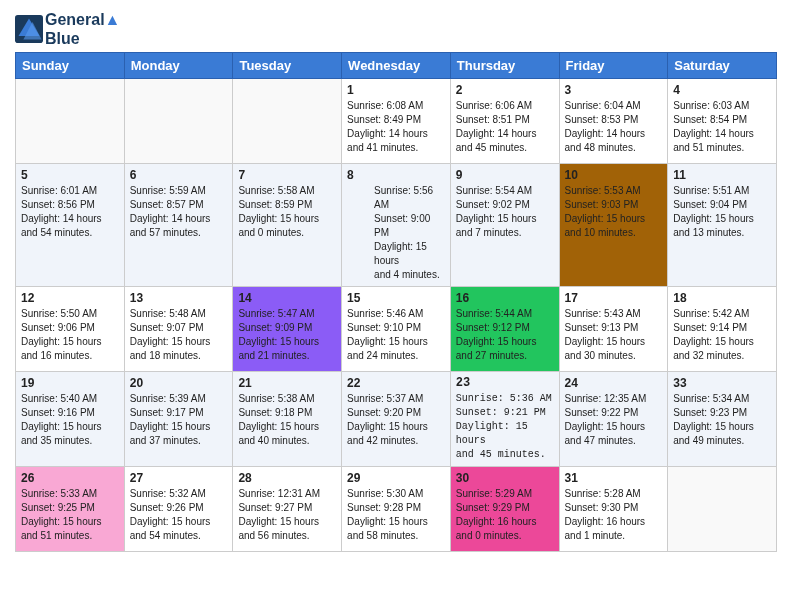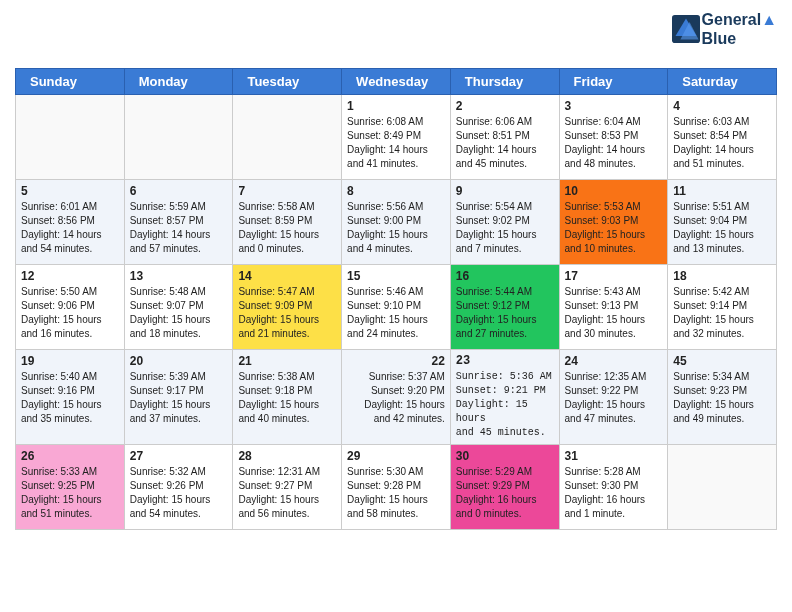--- a/index.html
+++ b/index.html
@@ -9,23 +9,23 @@
       width: 792px;
       min-height: 612px;
       padding: 0;
     }
     .container {
       width: 792px;
       padding: 10px 15px 15px 15px;
     }
     .header-row {
       display: flex;
-      justify-content: flex-end;
+      justify-content: flex-start;
       align-items: flex-start;
-      margin-bottom: 20px;
+      margin-bottom: 4px;
     }
     .logo {
       display: flex;
       align-items: center;
       gap: 0px;
     }
     .logo-icon {
       width: 28px;
       height: 28px;
       margin-right: 2px;
@@ -45,21 +45,21 @@
     }
     .calendar-table {
       width: 100%;
       border-collapse: collapse;
       table-layout: fixed;
     }
     .calendar-table th {
       background-color: #3a7bd5;
       color: #fff;
       text-align: left;
-      padding: 5px 14px;
+      padding: 5px 6px;
       font-size: 13px;
       font-weight: bold;
       border: 1px solid #2a60b0;
     }
     .calendar-table td {
       vertical-align: top;
       border: 1px solid #ccc;
       padding: 4px 5px;
       font-size: 10.5px;
       color: #222;
@@ -171,33 +171,33 @@
           </td>
           <td style="background: rgb(240, 244, 250);">
             <div class="day-number">7</div>
             <div class="day-info" style="white-space: pre-line;">Sunrise: 5:58 AM
 Sunset: 8:59 PM
 Daylight: 15 hours
 and 0 minutes.</div>
           </td>
           <td style="background: rgb(240, 244, 250);">
             <div class="day-number">8</div>
-            <div class="day-info" style="white-space: pre-line;">Sunrise: 5:56 AM
+            <div class="day-info" style="white-space: pre-line; margin-left: 27px;">Sunrise: 5:56 AM
 Sunset: 9:00 PM
 Daylight: 15 hours
 and 4 minutes.</div>
           </td>
           <td style="background: rgb(240, 244, 250);">
             <div class="day-number">9</div>
             <div class="day-info" style="white-space: pre-line;">Sunrise: 5:54 AM
 Sunset: 9:02 PM
 Daylight: 15 hours
 and 7 minutes.</div>
           </td>
-          <td style="background: #f97316;">
+          <td style="background: #a16207;">
             <div class="day-number">10</div>
             <div class="day-info" style="white-space: pre-line;">Sunrise: 5:53 AM
 Sunset: 9:03 PM
 Daylight: 15 hours
 and 10 minutes.</div>
           </td>
           <td style="background: rgb(240, 244, 250);">
             <div class="day-number">11</div>
             <div class="day-info" style="white-space: pre-line;">Sunrise: 5:51 AM
 Sunset: 9:04 PM
@@ -213,21 +213,21 @@
 Daylight: 15 hours
 and 16 minutes.</div>
           </td>
           <td style="background: rgb(255, 255, 255);">
             <div class="day-number">13</div>
             <div class="day-info" style="white-space: pre-line;">Sunrise: 5:48 AM
 Sunset: 9:07 PM
 Daylight: 15 hours
 and 18 minutes.</div>
           </td>
-          <td style="background: #fde047;">
+          <td style="background: #8b5cf6;">
             <div class="day-number">14</div>
             <div class="day-info" style="white-space: pre-line;">Sunrise: 5:47 AM
 Sunset: 9:09 PM
 Daylight: 15 hours
 and 21 minutes.</div>
           </td>
           <td style="background: rgb(255, 255, 255);">
             <div class="day-number">15</div>
             <div class="day-info" style="white-space: pre-line;">Sunrise: 5:46 AM
 Sunset: 9:10 PM
@@ -271,21 +271,21 @@
 Daylight: 15 hours
 and 37 minutes.</div>
           </td>
           <td style="background: rgb(240, 244, 250);">
             <div class="day-number">21</div>
             <div class="day-info" style="white-space: pre-line;">Sunrise: 5:38 AM
 Sunset: 9:18 PM
 Daylight: 15 hours
 and 40 minutes.</div>
           </td>
-          <td style="background: rgb(240, 244, 250); text-align: right;">
+          <td style="background: rgb(240, 244, 250);">
             <div class="day-number">22</div>
             <div class="day-info" style="white-space: pre-line;">Sunrise: 5:37 AM
 Sunset: 9:20 PM
 Daylight: 15 hours
 and 42 minutes.</div>
           </td>
           <td style="background: rgb(240, 244, 250); font-family: Liberation Mono, monospace;">
             <div class="day-number">23</div>
             <div class="day-info" style="white-space: pre-line;">Sunrise: 5:36 AM
 Sunset: 9:21 PM
@@ -293,21 +293,21 @@
 and 45 minutes.</div>
           </td>
           <td style="background: rgb(240, 244, 250);">
             <div class="day-number">24</div>
             <div class="day-info" style="white-space: pre-line;">Sunrise: 12:35 AM
 Sunset: 9:22 PM
 Daylight: 15 hours
 and 47 minutes.</div>
           </td>
           <td style="background: rgb(240, 244, 250);">
-            <div class="day-number">45</div>
+            <div class="day-number">33</div>
             <div class="day-info" style="white-space: pre-line;">Sunrise: 5:34 AM
 Sunset: 9:23 PM
 Daylight: 15 hours
 and 49 minutes.</div>
           </td>
         </tr>
         <tr>
           <td style="background: #f9a8d4;">
             <div class="day-number">26</div>
             <div class="day-info" style="white-space: pre-line;">Sunrise: 5:33 AM

